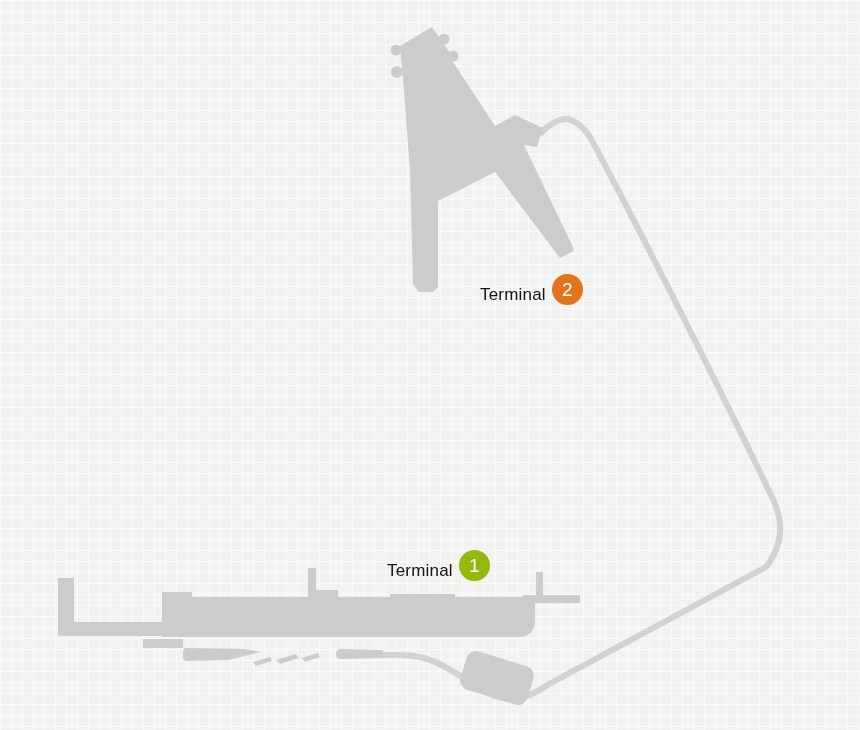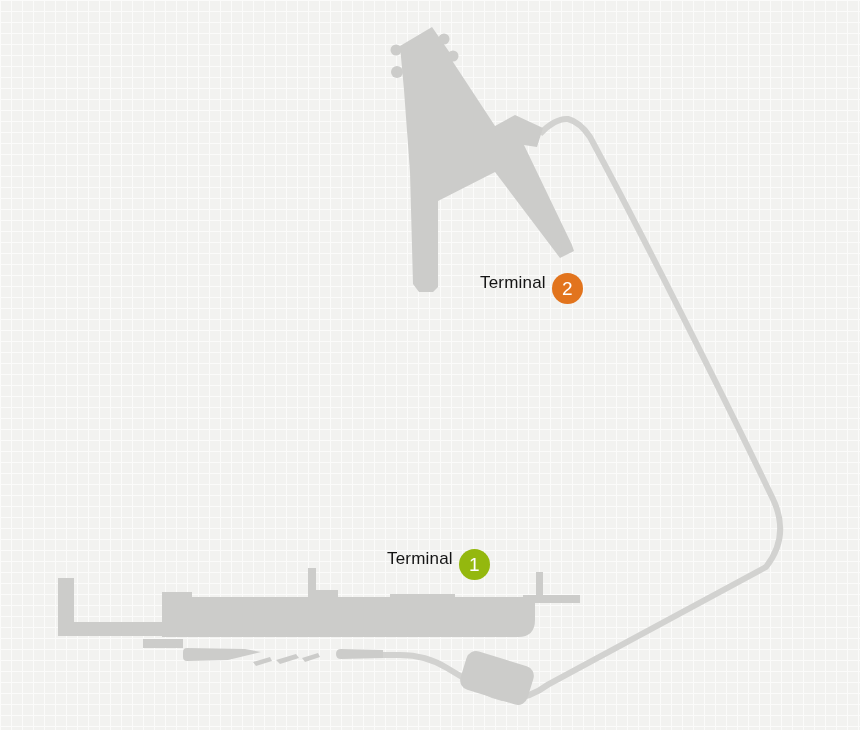--- a/index.html
+++ b/index.html
@@ -24,21 +24,21 @@
   .map-svg {
     position: absolute;
     inset: 0;
     width: 860px;
     height: 730px;
   }
 
   .marker {
     position: absolute;
     display: flex;
-    align-items: flex-start;
+    align-items: flex-end;
     gap: 6px;
     height: 32px;
     cursor: pointer;
   }
   .marker-label {
     font-size: 17px;
     color: #141414;
     letter-spacing: 0.2px;
     white-space: nowrap;
   }

